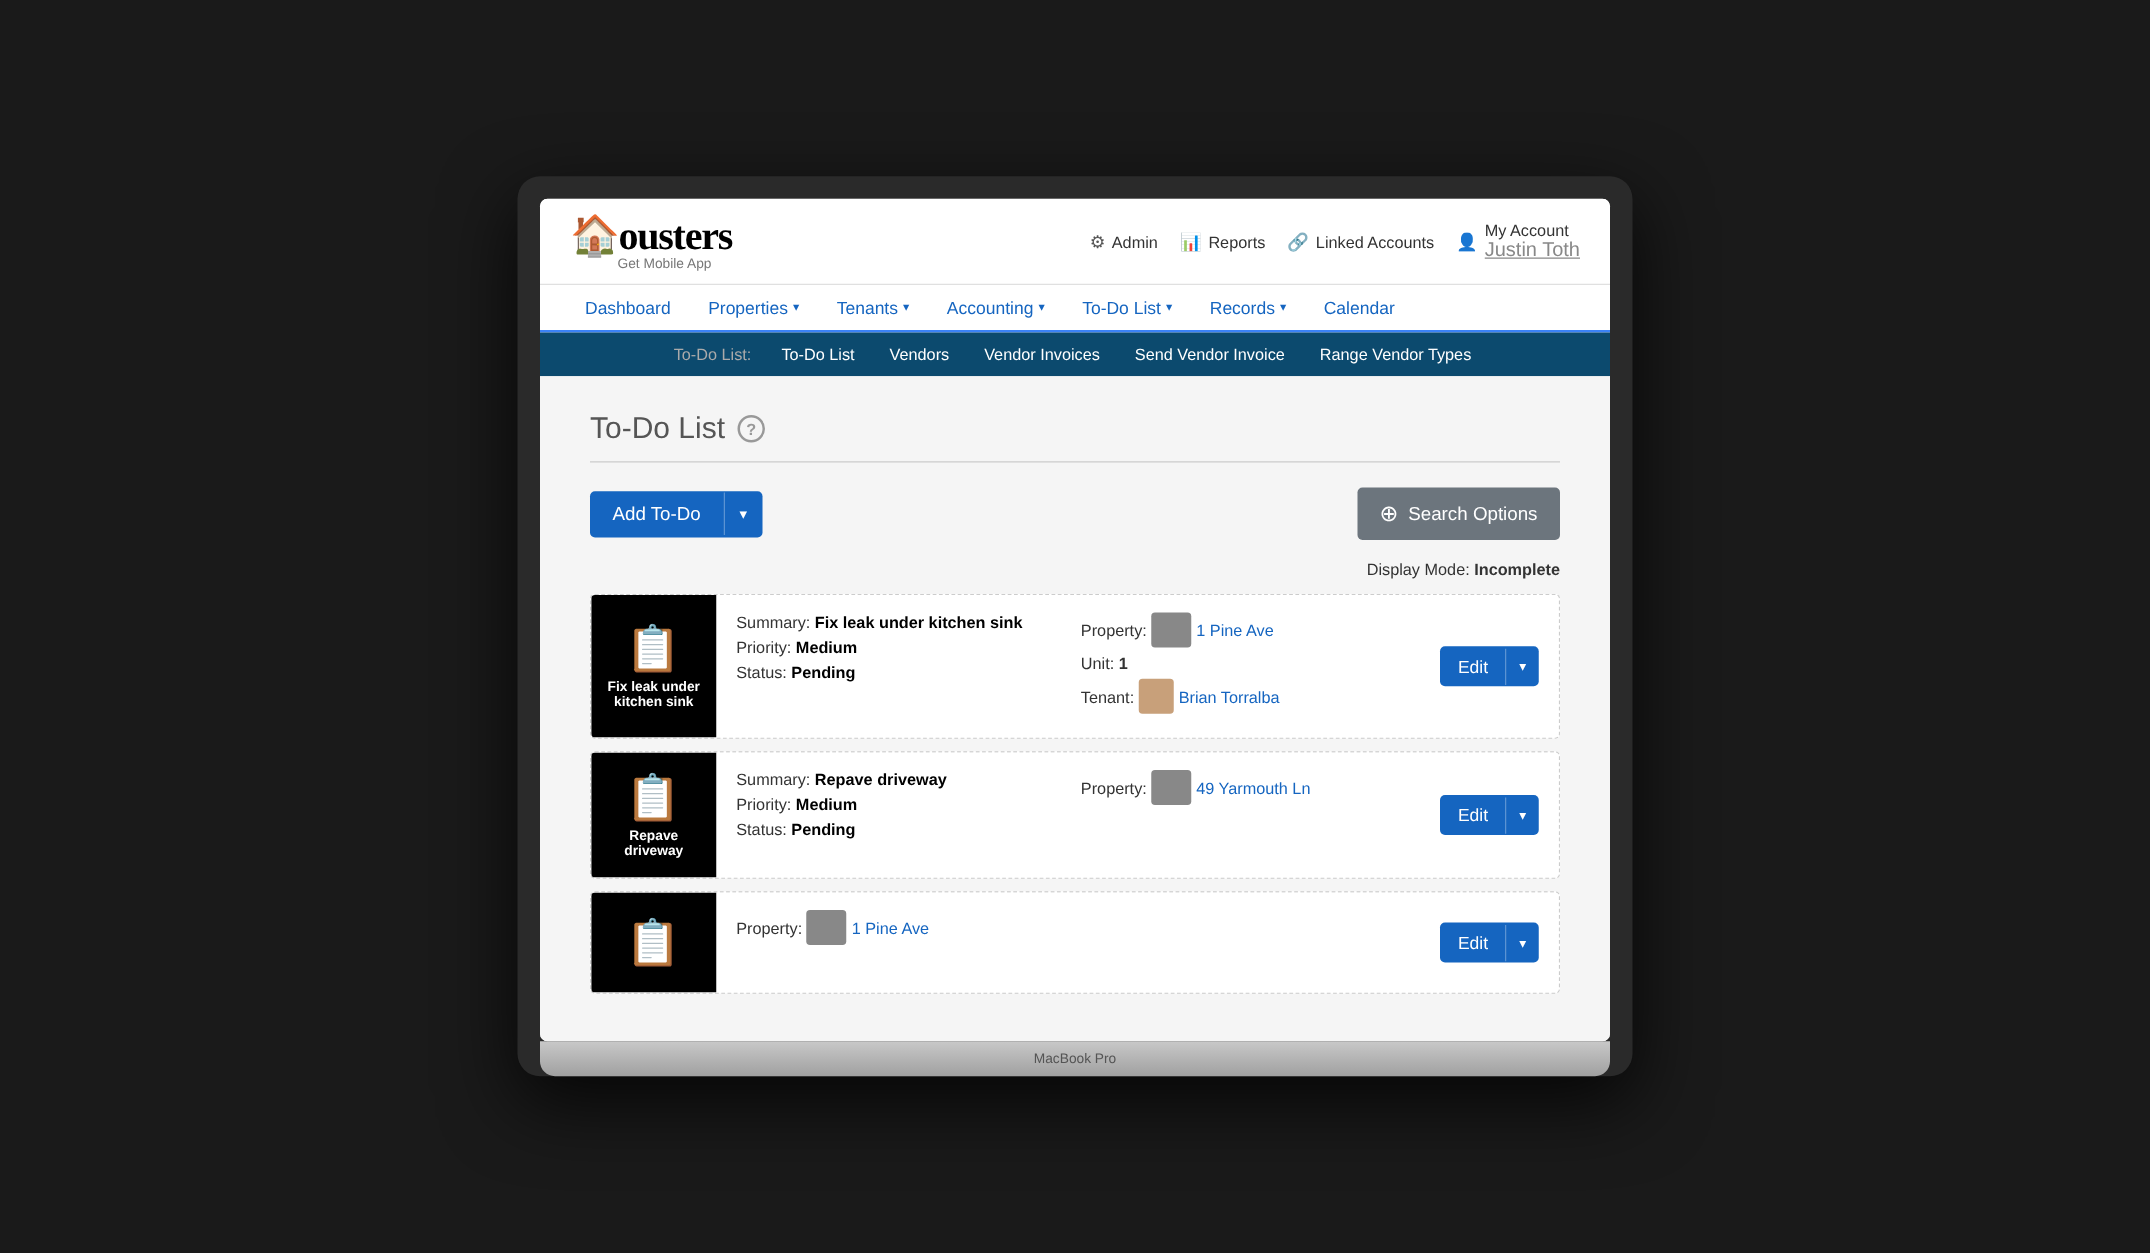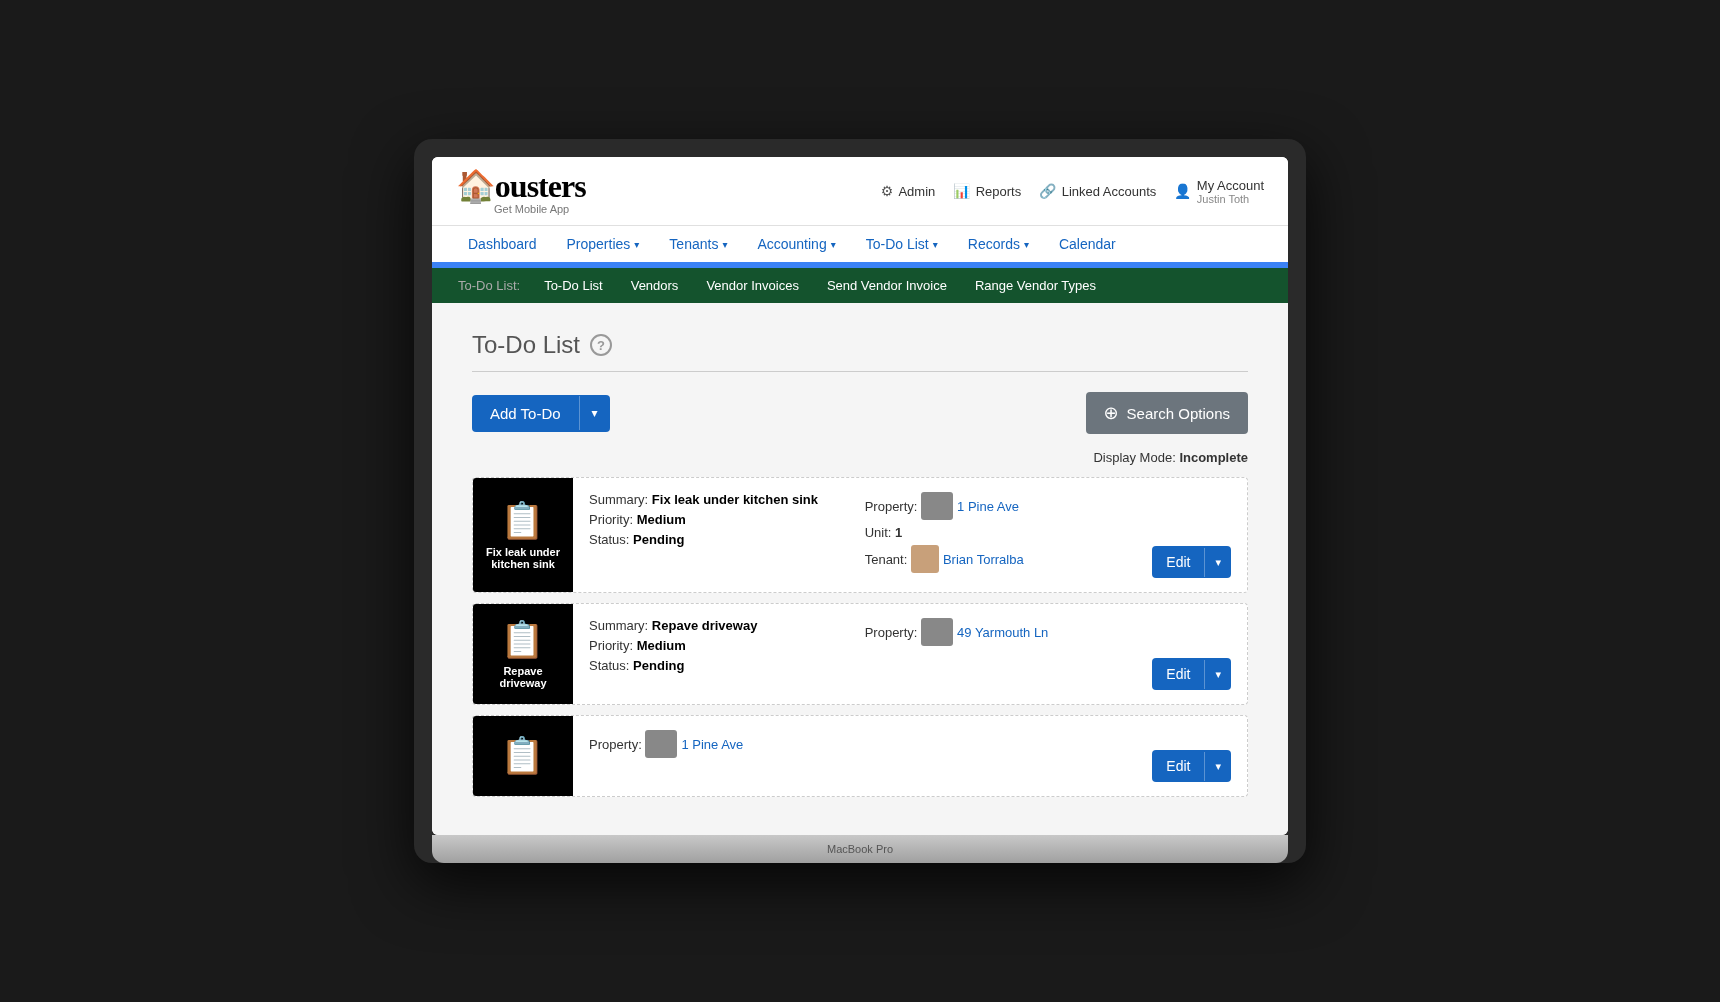--- a/index.html
+++ b/index.html
@@ -36,49 +36,50 @@
       background: #fff;
       border-bottom: 1px solid #e0e0e0;
     }
     .logo-area { display: flex; flex-direction: column; align-items: flex-start; }
     .logo-text { font-size: 28px; font-weight: 700; color: #000; display: flex; align-items: center; gap: 2px; }
     .get-mobile { font-size: 11px; color: #777; margin-top: -2px; padding-left: 38px; }
     .top-actions { display: flex; gap: 18px; align-items: center; }
     .top-action-item { display: flex; align-items: center; gap: 5px; font-size: 13px; color: #333; cursor: pointer; }
     .top-action-icon { font-size: 14px; color: #555; }
     .my-account-item { display: flex; align-items: center; gap: 5px; font-size: 13px; color: #333; cursor: pointer; }
-    .my-account-sub { font-size: 11px; color: #888; display: block; }
+    .my-account-sub { font-size: 16px; color: #888; display: block; text-decoration: underline; }
 
     
     .main-nav {
       display: flex;
       align-items: center;
       padding: 0 24px;
       background: #fff;
-      border-bottom: 6px solid #3b82f6;
+      border-bottom: 2px solid #3b82f6;
       gap: 6px;
     }
     .main-nav-item {
       padding: 10px 12px;
       font-size: 14px;
       color: #1565c0;
       cursor: pointer;
       display: flex; align-items: center; gap: 4px;
       text-decoration: none;
       white-space: nowrap;
     }
     .main-nav-item .chevron { font-size: 10px; }
 
     
     .sub-nav {
       display: flex;
       align-items: center;
-      background: #14532d;
+      background: #0c4a6e;
       padding: 0 16px;
       gap: 0;
+      justify-content: center;
     }
     .sub-nav-label {
       color: #aaa;
       font-size: 13px;
       padding: 10px 10px;
     }
     .sub-nav-item {
       color: #fff;
       font-size: 13px;
       padding: 10px 14px;
@@ -204,21 +205,21 @@
       gap: 20px;
     }
     .todo-info { flex: 1; }
     .todo-info p { font-size: 13px; color: #333; margin-bottom: 5px; }
     .todo-info strong { font-weight: 600; color: #000; }
     .todo-meta { flex: 1; }
     .todo-meta p { font-size: 13px; color: #333; margin-bottom: 5px; }
     .todo-meta a { color: #1565c0; text-decoration: none; }
     .todo-actions {
       display: flex;
-      align-items: flex-end;
+      align-items: center;
       padding: 14px 16px;
     }
     .btn-edit {
       display: flex;
       align-items: center;
       background: #1565c0;
       color: #fff;
       border: none;
       border-radius: 4px;
       font-size: 14px;

